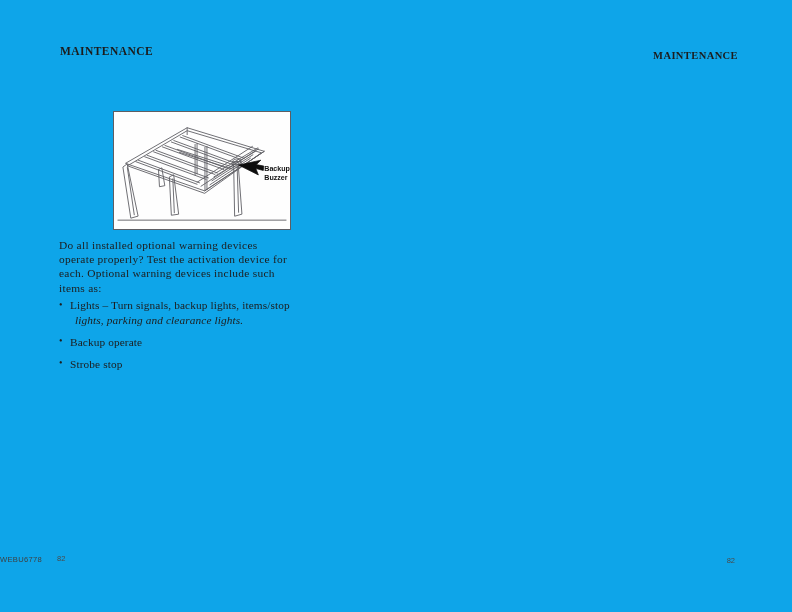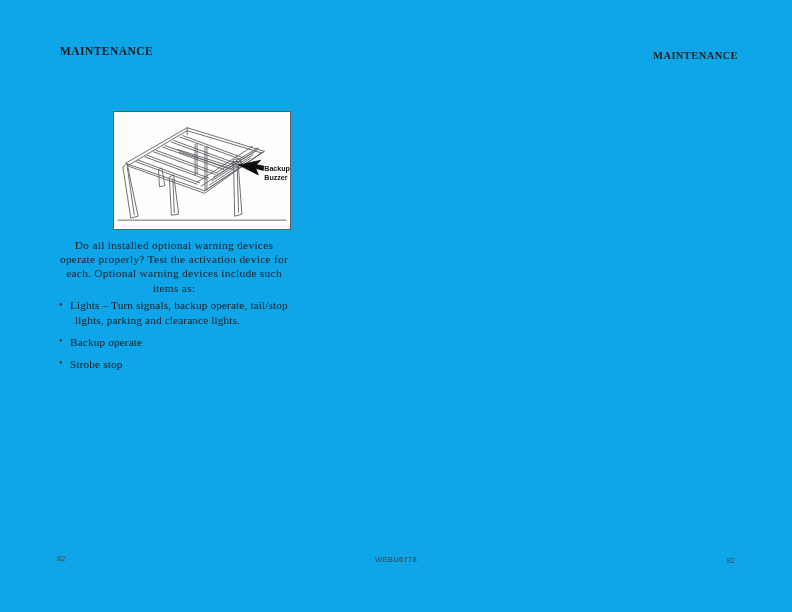--- a/index.html
+++ b/index.html
@@ -92,21 +92,21 @@
   .body-copy {
     position: absolute;
     left: 59px;
     top: 238px;
     width: 230px;
     font-family: "Liberation Serif", serif;
     font-size: 11.4px;
     line-height: 14.2px;
     letter-spacing: 0.28px;
     color: #1d1d1d;
-    text-align: center;
+    text-align: left;
   }
 
   .bullet-list {
     position: absolute;
     left: 59px;
     top: 298px;
     width: 232px;
     font-family: "Liberation Serif", serif;
     font-size: 11.3px;
     line-height: 14.6px;
@@ -121,20 +121,21 @@
   .bullet-item:last-child { margin-bottom: 0; }
   .bullet-item .dot {
     position: absolute;
     left: 0;
     top: -0.5px;
     font-size: 10px;
   }
   .bullet-item .cont {
     display: block;
     padding-left: 5px;
+    font-style: italic;
   }
 
   
   .footer-page-left {
     position: absolute;
     left: 57px;
     top: 554px;
     font-family: "Liberation Sans", sans-serif;
     font-size: 7.5px;
     color: #4a4a4a;
@@ -145,21 +146,20 @@
     top: 556px;
     font-family: "Liberation Sans", sans-serif;
     font-size: 7.5px;
     color: #4a4a4a;
   }
   .footer-doc {
     position: absolute;
     left: 0;
     right: 0;
     top: 555px;
-    text-align: center;
     font-family: "Liberation Sans", sans-serif;
     font-size: 7.6px;
     letter-spacing: 0.3px;
     color: #3f3f3f;
   }
 
   
   .callout-text {
     font-family: "Liberation Sans", sans-serif;
     font-size: 7.2px;
@@ -240,21 +240,21 @@
       <text class="callout-text" x="152" y="69">Buzzer</text>
     </svg>
   </div>
 
   <div class="body-copy">Do all installed optional warning devices operate properly?  Test the activation device for each.  Optional warning devices include such items as:</div>
 
   <div class="bullet-list">
 
     <div class="bullet-item">
       <span class="dot">•</span>
-      <span>Lights – Turn signals, backup operate, tail/stop</span>
+      <span>Lights – Turn signals, backup lights, items/stop</span>
       <span class="cont">lights, parking and clearance lights.</span>
     </div>
 
     <div class="bullet-item">
       <span class="dot">•</span>
       <span>Backup operate</span>
     </div>
 
     <div class="bullet-item">
       <span class="dot">•</span>

